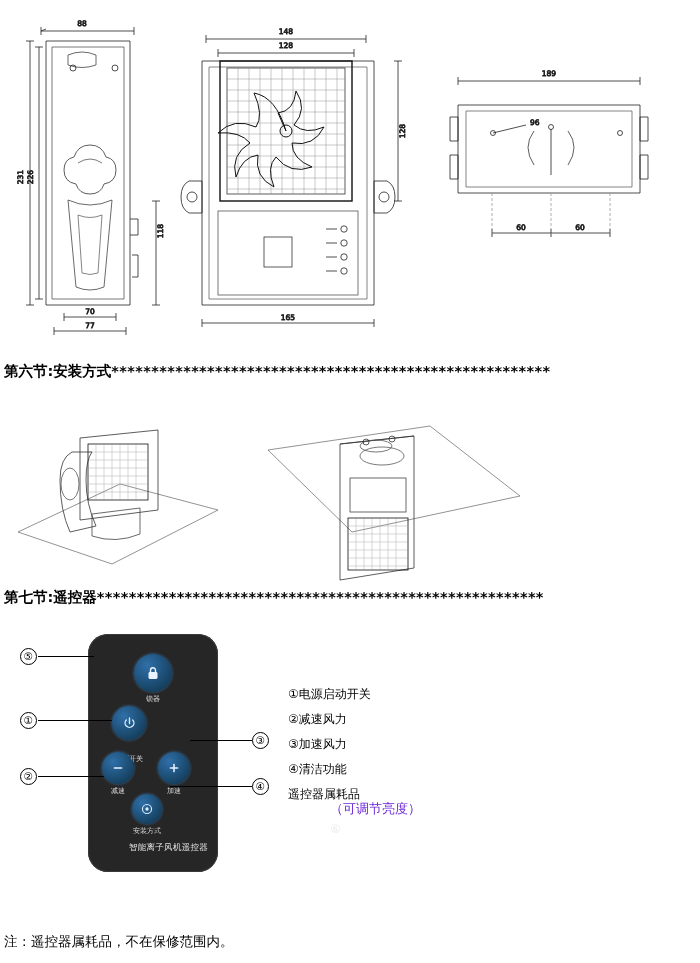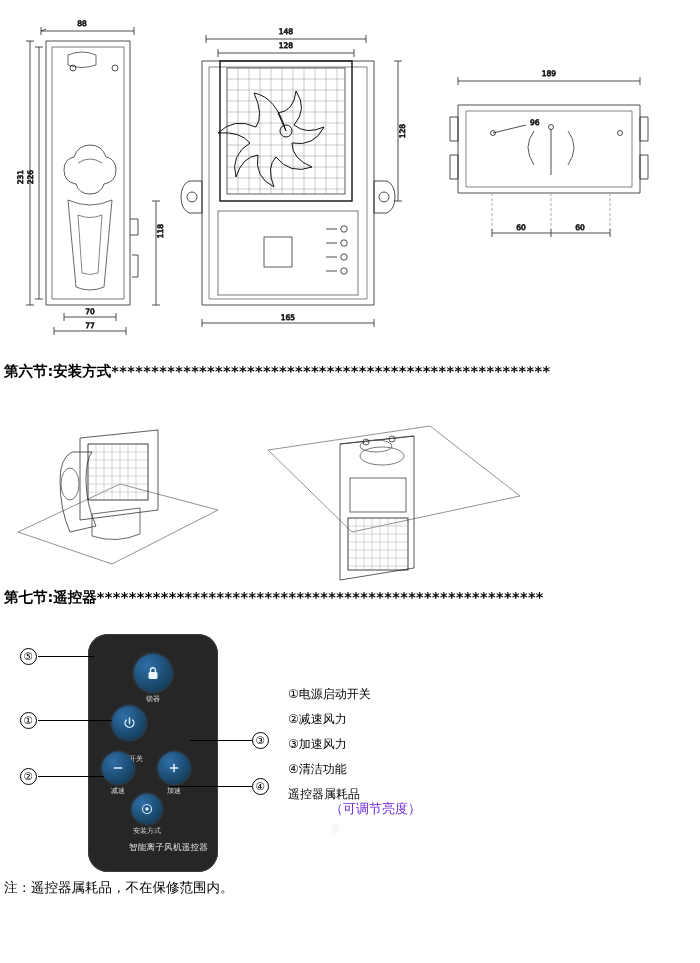--- a/index.html
+++ b/index.html
@@ -147,21 +147,21 @@
     position: absolute;
     left: 330px;
     top: 202px;
     font-size: 12px;
     color: #ececec;
   }
 
   .footnote {
     position: absolute;
     left: 4px;
-    top: 879px;
+    top: 933px;
     font-size: 13.5px;
     color: #000;
     white-space: nowrap;
   }
 
   
   .dim { font-family: "DejaVu Sans", "Liberation Sans", sans-serif; font-size: 7.5px; fill:#111; }
 </style>
 </head>
 <body>

